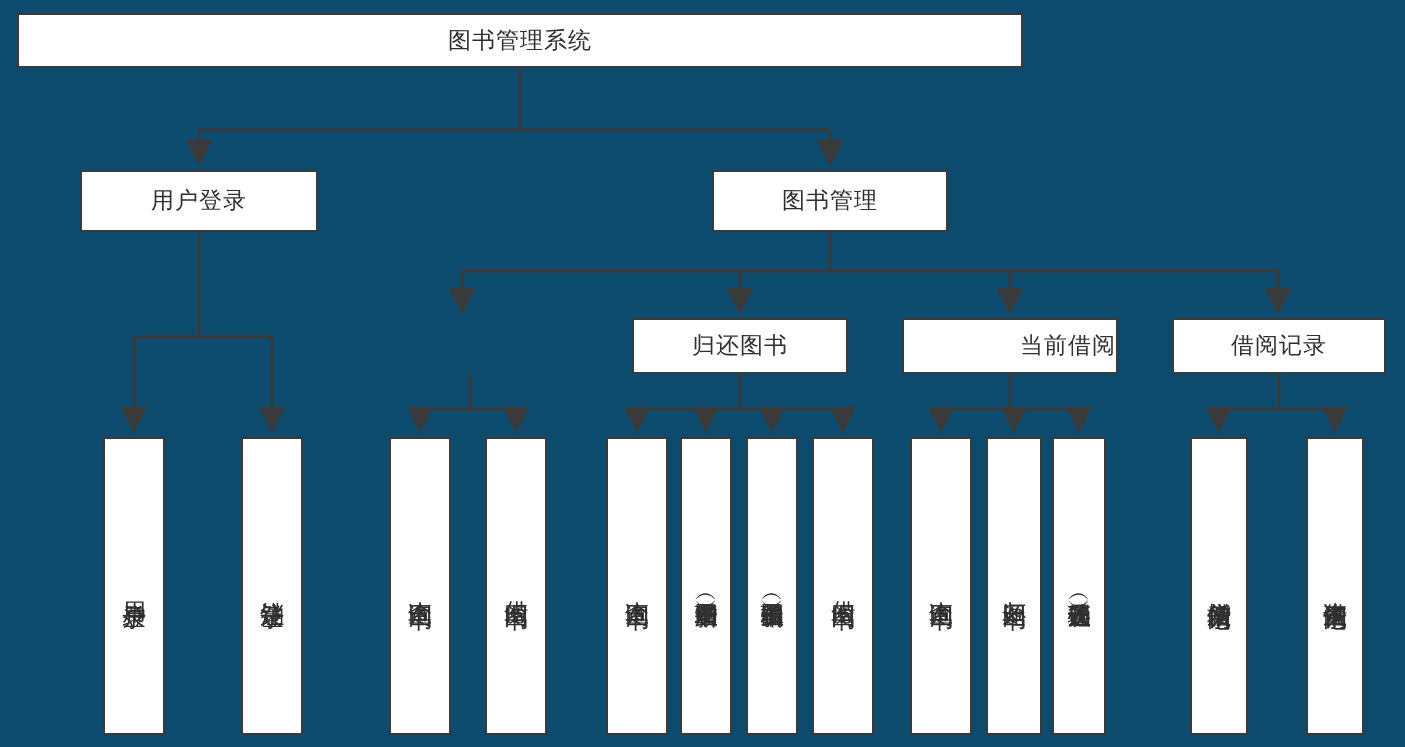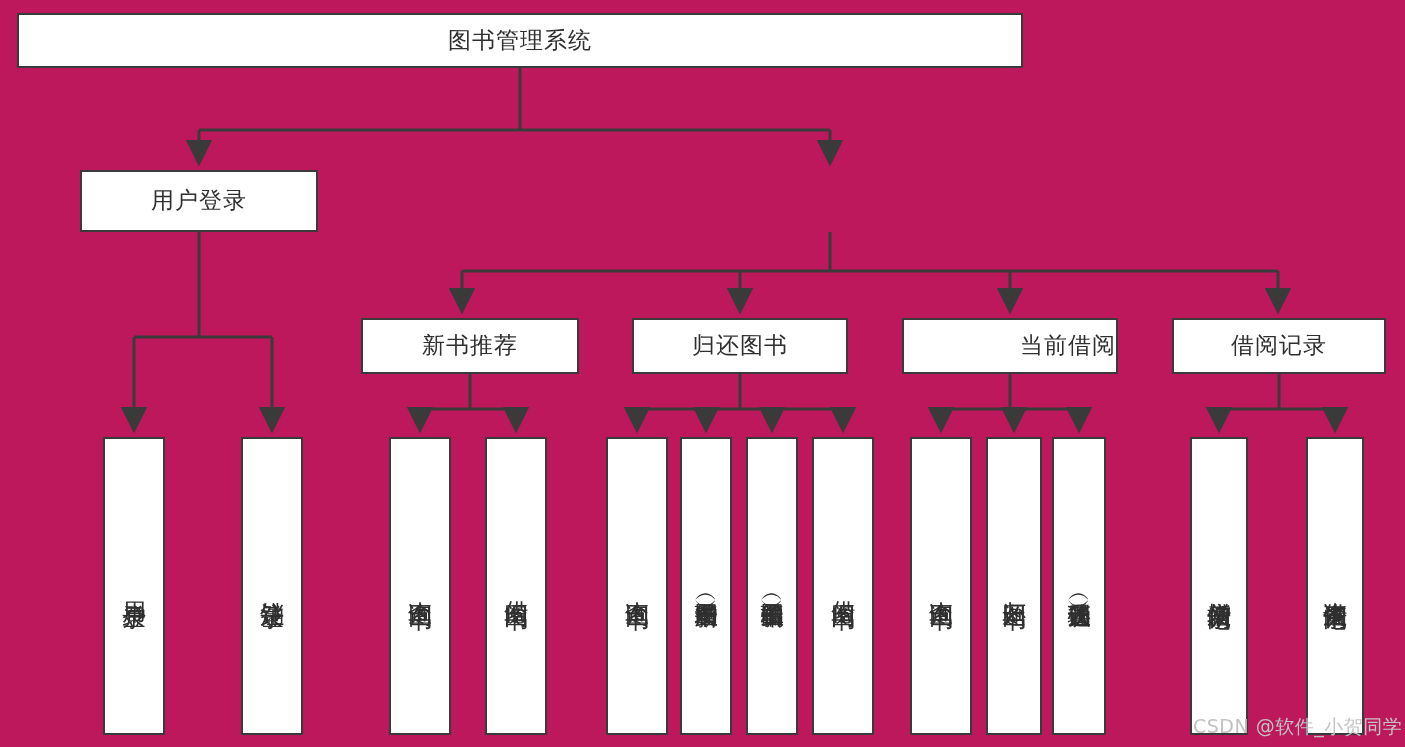--- a/index.html
+++ b/index.html
@@ -9,21 +9,21 @@
     background: #ffffff;
   }
   body {
     font-family: "DejaVu Sans", "Liberation Sans", sans-serif;
     color: #2b2b2b;
   }
   #canvas {
     position: relative;
     width: 1405px;
     height: 747px;
-    background: #be185d;
+    background: #0c4a6e;
     overflow: hidden;
   }
   svg.wires {
     position: absolute;
     left: 0;
     top: 0;
     width: 1405px;
     height: 747px;
     pointer-events: none;
   }
@@ -120,24 +120,24 @@
     </g>
   </svg>
 
   <div class="node node-h" style="left:17px; top:13px; width:1006px; height:55px;">
     <span class="label">图书管理系统</span>
   </div>
 
   <div class="node node-h" style="left:80px; top:170px; width:238px; height:62px;">
     <span class="label">用户登录</span>
   </div>
+  <div class="node node-h" style="left:712px; top:170px; width:236px; height:62px;">
+    <span class="label">图书管理</span>
+  </div>
 
-  <div class="node node-h" style="left:361px; top:318px; width:218px; height:56px;">
-    <span class="label">新书推荐</span>
-  </div>
   <div class="node node-h" style="left:632px; top:318px; width:216px; height:56px;">
     <span class="label">归还图书</span>
   </div>
   <div class="node node-h" style="left:902px; top:318px; width:216px; height:56px;justify-content:flex-end;">
     <span class="label">当前借阅</span>
   </div>
   <div class="node node-h" style="left:1172px; top:318px; width:214px; height:56px;">
     <span class="label">借阅记录</span>
   </div>
 
@@ -178,15 +178,14 @@
     <span class="label" style="font-size:23px; line-height:1.1; letter-spacing:0px;">确认归还（管理员）</span>
   </div>
 
   <div class="node node-v" style="left:1190px; top:437px; width:58px; height:298px;">
     <span class="label" style="letter-spacing:1px;">新增借阅记录</span>
   </div>
   <div class="node node-v" style="left:1306px; top:437px; width:58px; height:298px;">
     <span class="label" style="letter-spacing:1px;">查询借阅记录</span>
   </div>
 
-  <div class="watermark" style="left:1193px; top:714px;">CSDN @软件_小贺同学</div>
 
 </div>
 
 </body></html>

